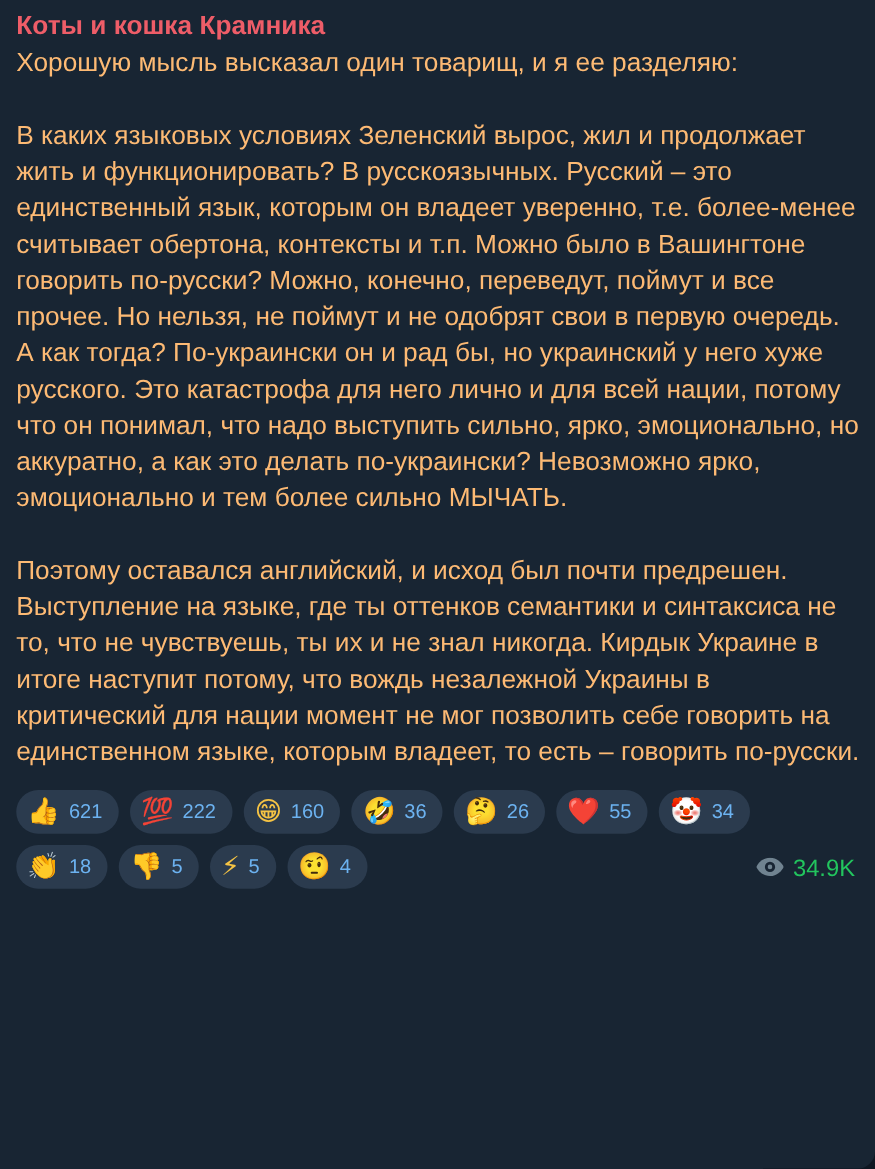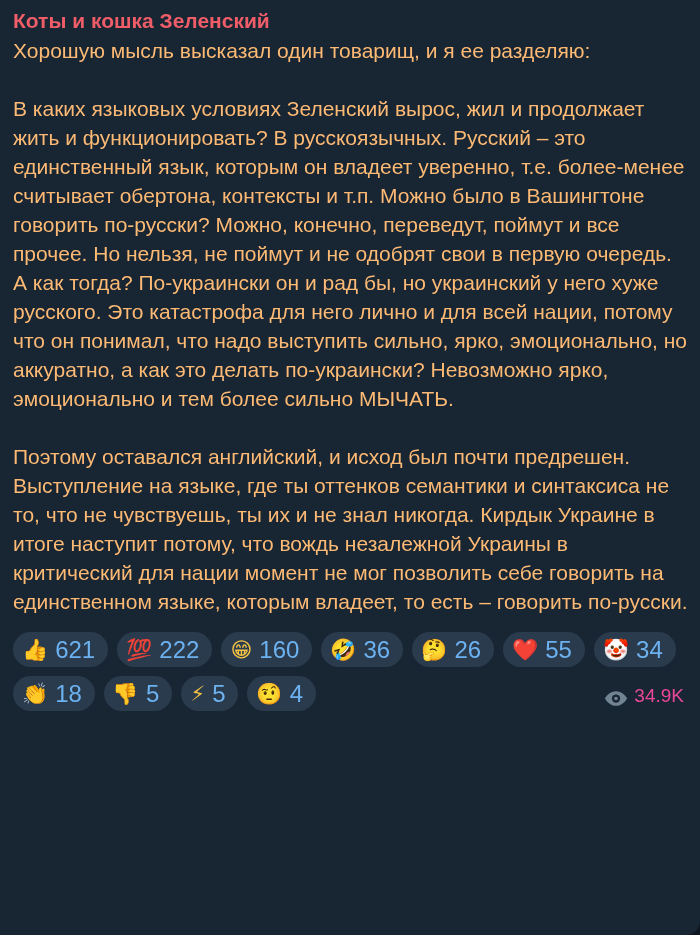--- a/index.html
+++ b/index.html
@@ -56,47 +56,46 @@
     flex: 0 0 auto;
   }
   .pill .emoji {
     font-size: 21px;
     line-height: 1;
     margin-right: 7px;
     color: #f5c344;
   }
   .pill .count {
     color: #6cb2f0;
-    font-size: 24px;
+    font-size: 16px;
     line-height: 1;
   }
   .meta {
     margin-left: auto;
     display: flex;
-    align-items: center;
     gap: 7px;
-    color: #ec4899;
+    color: #22c55e;
     font-size: 19px;
     align-self: flex-end;
     padding-bottom: 4px;
     white-space: nowrap;
   }
   .meta .eye {
     display: inline-block;
     width: 22px;
     height: 15px;
   }
   .meta .views { margin-right: 4px; }
 </style>
 </head>
 <body>
 
 <div class="bubble">
 
-  <div class="channel-title">Коты и кошка Зеленский</div>
+  <div class="channel-title">Коты и кошка Крамника</div>
 
   <div class="msg-text">
     <p>Хорошую мысль высказал один товарищ, и я ее разделяю:</p>
     <p>В каких языковых условиях Зеленский вырос, жил и продолжает жить и функционировать? В русскоязычных. Русский – это единственный язык, которым он владеет уверенно, т.е. более-менее считывает обертона, контексты и т.п. Можно было в Вашингтоне говорить по-русски? Можно, конечно, переведут, поймут и все прочее. Но нельзя, не поймут и не одобрят свои в первую очередь.  А как тогда? По-украински он и рад бы, но украинский у него хуже русского. Это катастрофа для него лично и для всей нации, потому что он понимал, что надо выступить сильно, ярко, эмоционально, но аккуратно, а как это делать по-украински? Невозможно ярко, эмоционально и тем более сильно МЫЧАТЬ.</p>
     <p>Поэтому оставался английский, и исход был почти предрешен. Выступление на языке, где ты оттенков семантики и синтаксиса не то, что не чувствуешь, ты их и не знал никогда. Кирдык Украине в итоге наступит потому, что вождь незалежной Украины в критический для нации момент не мог позволить себе говорить на единственном языке, которым владеет, то есть – говорить по-русски.</p>
   </div>
 
   <div class="reactions">
 
     <div class="reaction-row">

